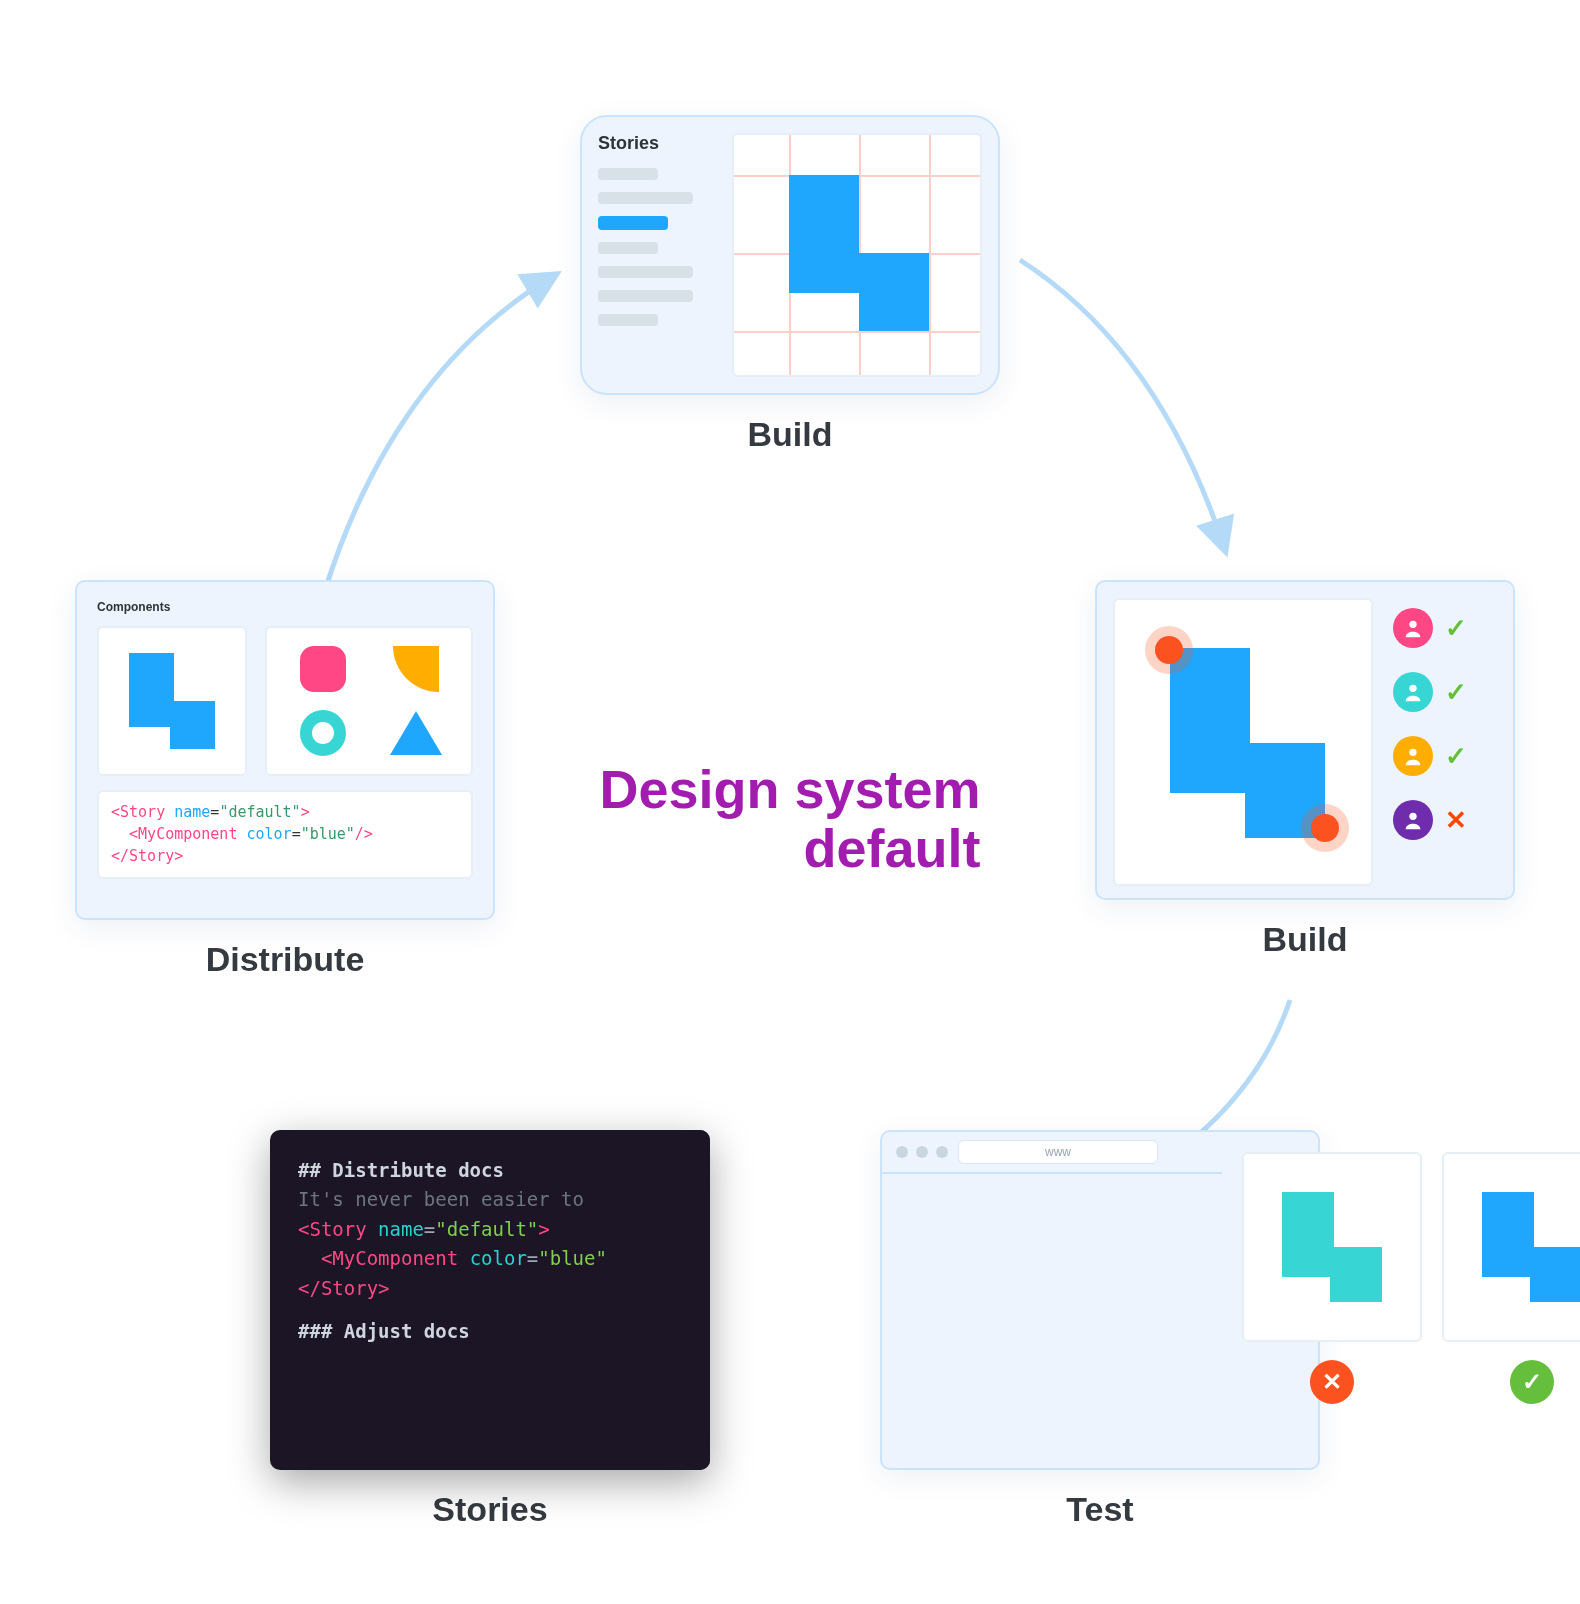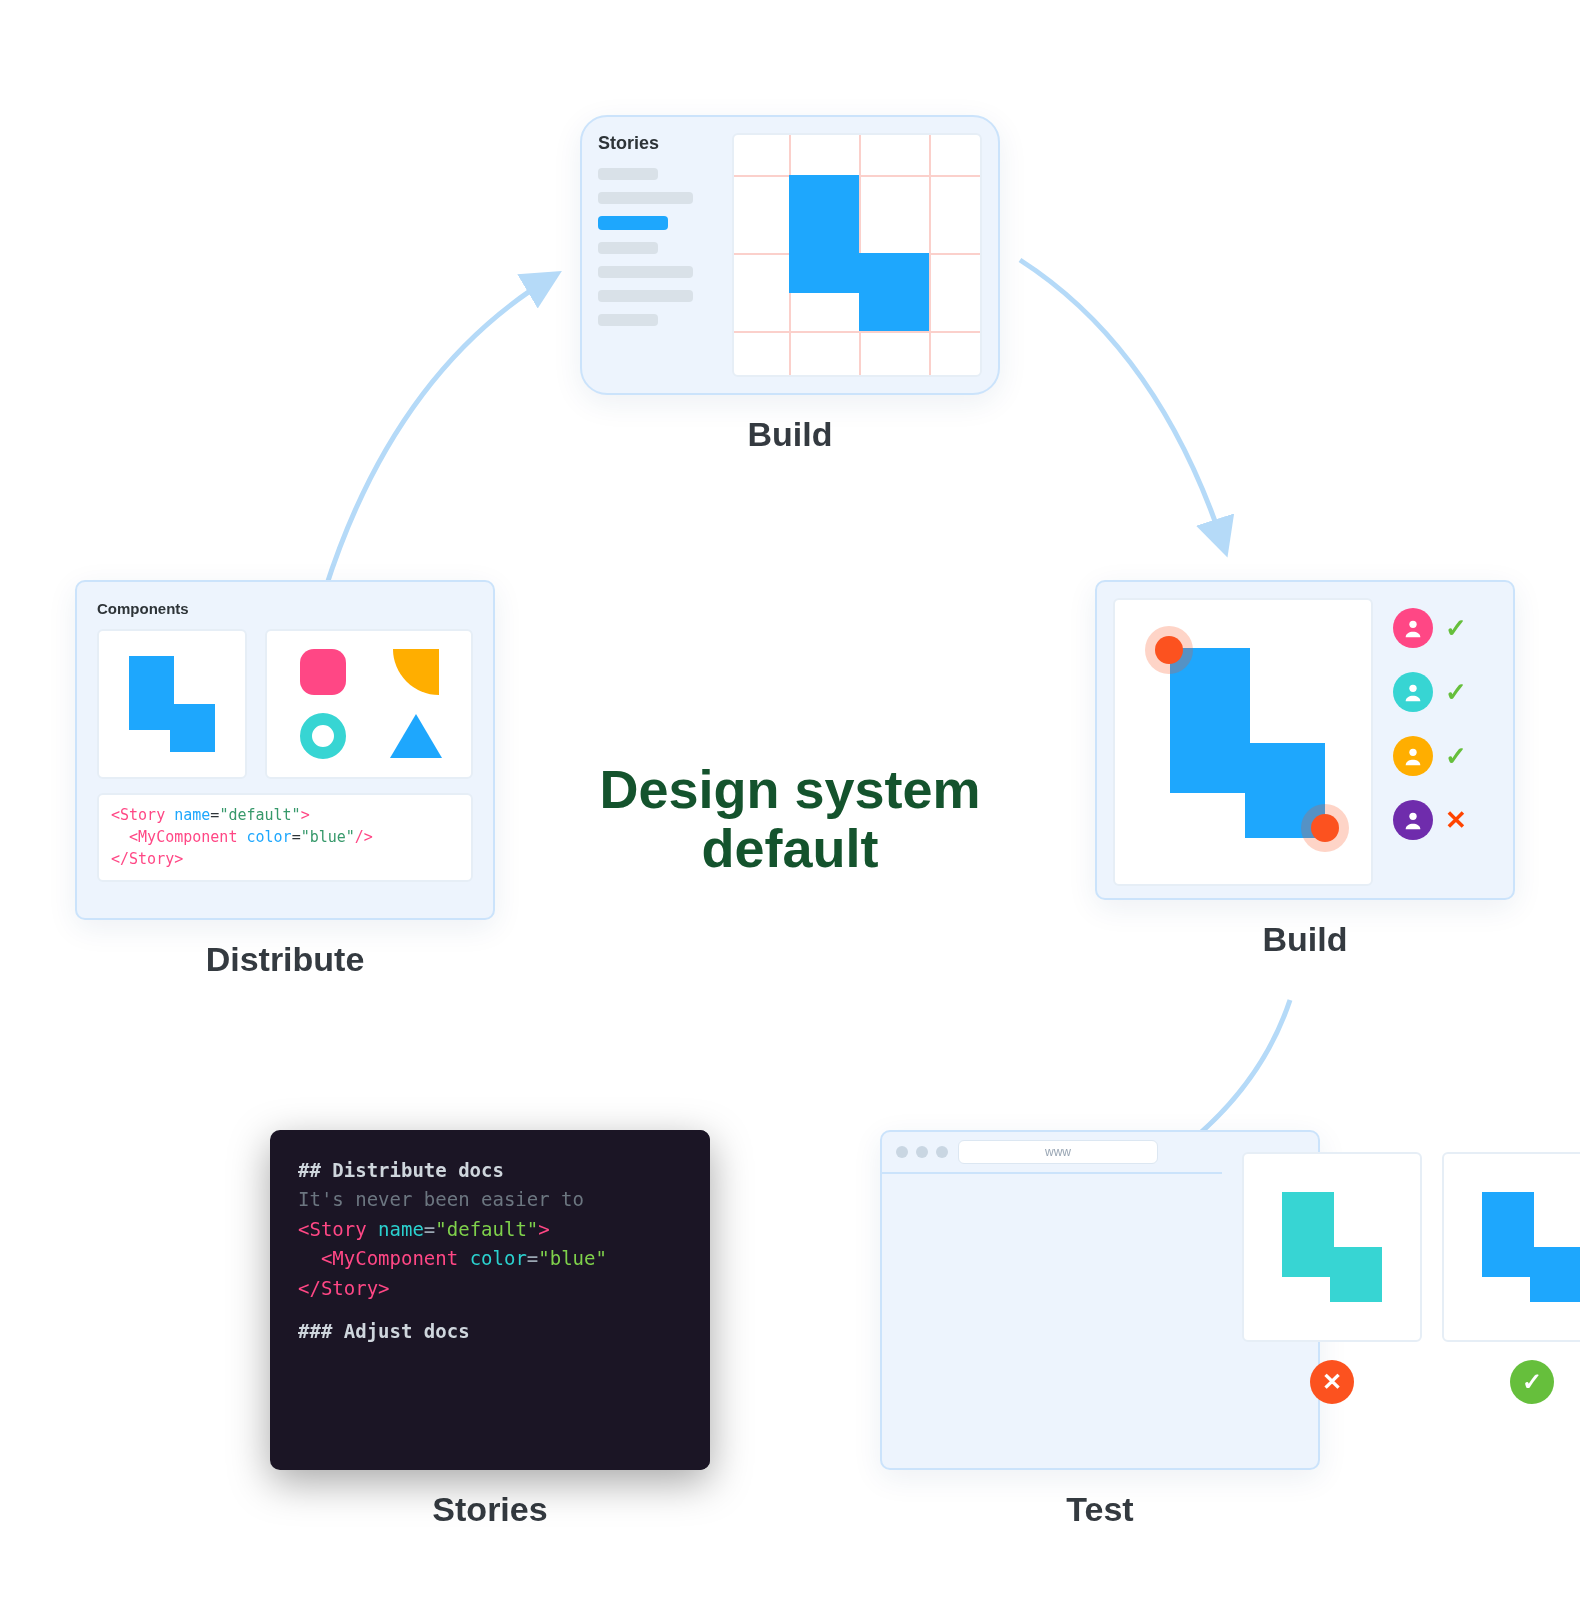--- a/index.html
+++ b/index.html
@@ -24,25 +24,25 @@
     font-family:-apple-system,BlinkMacSystemFont,"Segoe UI",Helvetica,Arial,sans-serif;
     color:var(--text);
     background:#fff;
     width:1580px;height:1604px;
     position:relative;
   }
   .stage{position:absolute;inset:0;}
   .center-title{
     position:absolute;
     left:50%;top:760px;transform:translateX(-50%);
-    text-align:center;
+    text-align:right;
     font-weight:800;
     font-size:54px;
     line-height:1.1;
-    color:#14532d;
+    color:#a21caf;
   }
   .node{
     position:absolute;
     display:flex;flex-direction:column;align-items:center;gap:20px;
   }
   .label{
     font-weight:700;font-size:34px;color:#343A40;
   }
   .card{
     background:var(--panel);
@@ -102,21 +102,21 @@
   .c-head{color:#cfd6dd;font-weight:600;}
   .c-pink{color:#FF4785;}
   .c-teal{color:#2BD1CF;}
   .c-str{color:#7fd14b;}
   .c-muted{color:#6c7680;}
   .doc-fade{position:absolute;top:0;right:0;bottom:0;width:60px;
     background:linear-gradient(90deg,rgba(27,21,37,0),var(--docbg));}
 
   
   .dist-card{width:420px;height:340px;padding:18px 20px;}
-  .dist-title{font-weight:800;font-size:15px;margin-bottom:12px;}
+  .dist-title{font-weight:800;font-size:12px;margin-bottom:12px;}
   .dist-grid{display:flex;gap:18px;margin-bottom:14px;}
   .dist-tile{background:#fff;border:2px solid #E6EEF6;border-radius:6px;height:150px;display:flex;align-items:center;justify-content:center;}
   .dist-tile.left{width:150px;}
   .dist-tile.right{flex:1;display:grid;grid-template-columns:1fr 1fr;grid-template-rows:1fr 1fr;gap:14px;padding:16px;}
   .dist-code{background:#fff;border:2px solid #E6EEF6;border-radius:6px;padding:10px 12px;
     font-family:ui-monospace,Menlo,Consolas,monospace;font-size:15px;line-height:1.45;}
   .dc-tag{color:#FF4785;}
   .dc-attr{color:#1EA7FD;}
   .dc-str{color:#37996B;}
 

